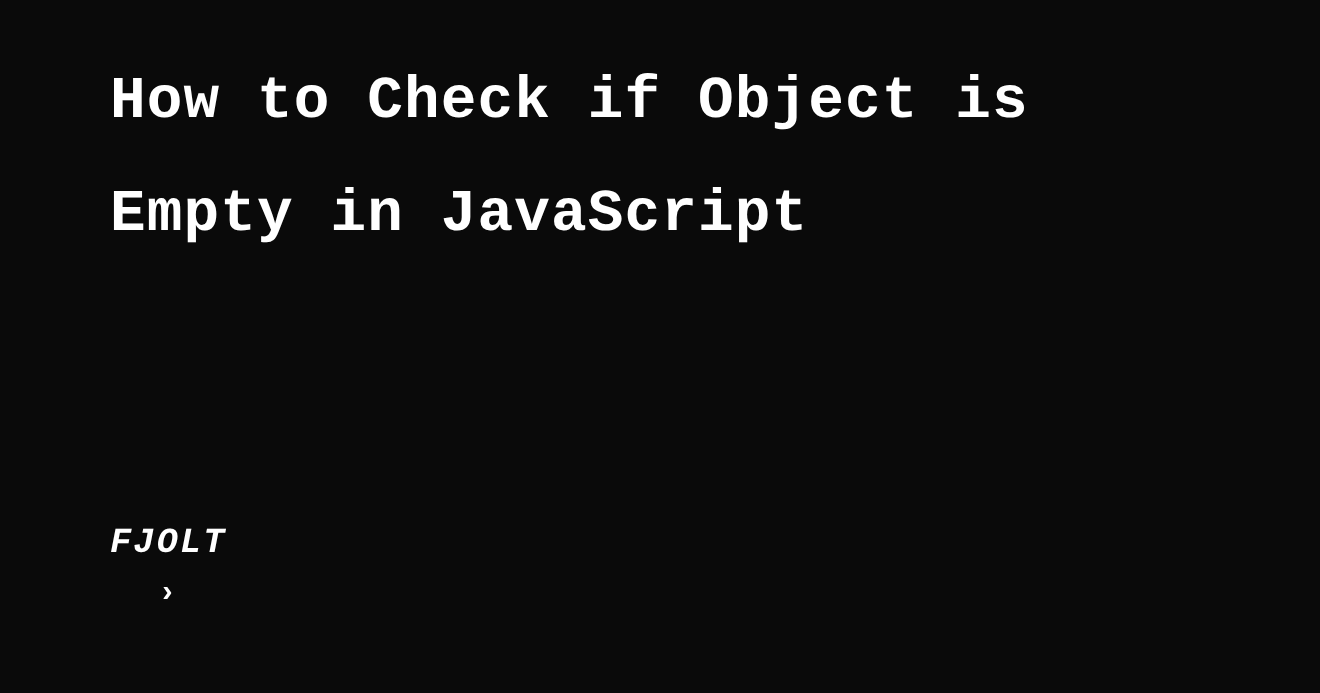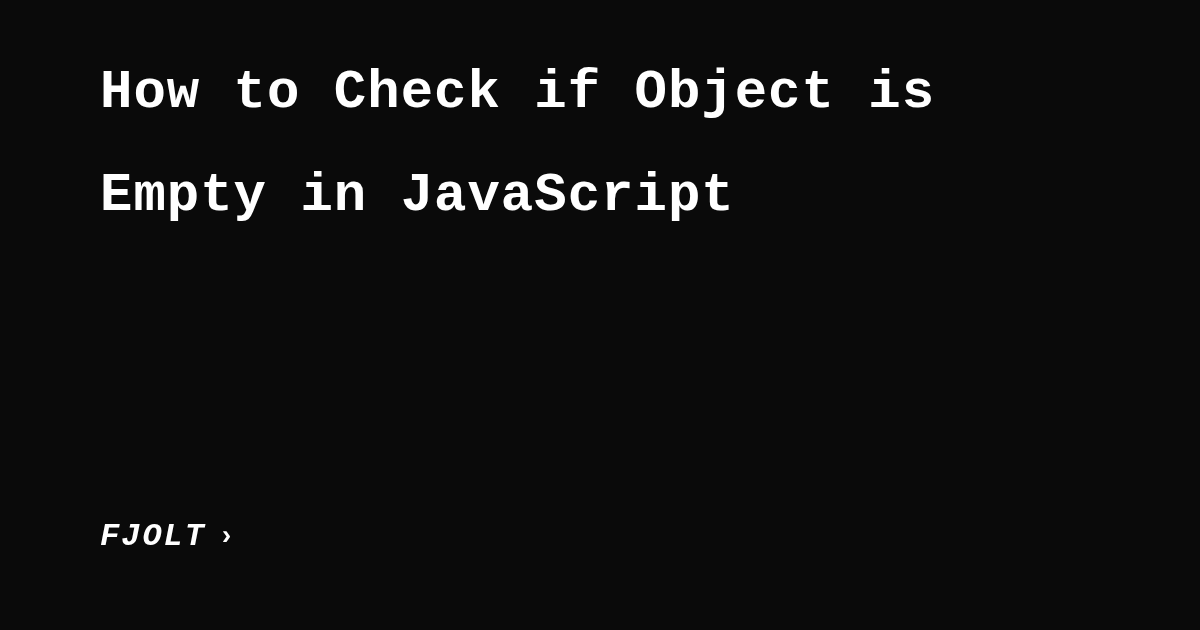--- a/index.html
+++ b/index.html
@@ -38,20 +38,21 @@
       left: 100px;
       color: #ffffff;
       font-size: 32px;
       font-weight: bold;
       font-style: italic;
       letter-spacing: 2px;
       font-family: 'Courier New', Courier, monospace;
       display: flex;
       align-items: center;
       gap: 12px;
+      flex-direction: column;
     }
     
     .chevron {
       display: inline-block;
       font-style: normal;
       font-size: 28px;
     }
   </style>
 </head>
 <body>

